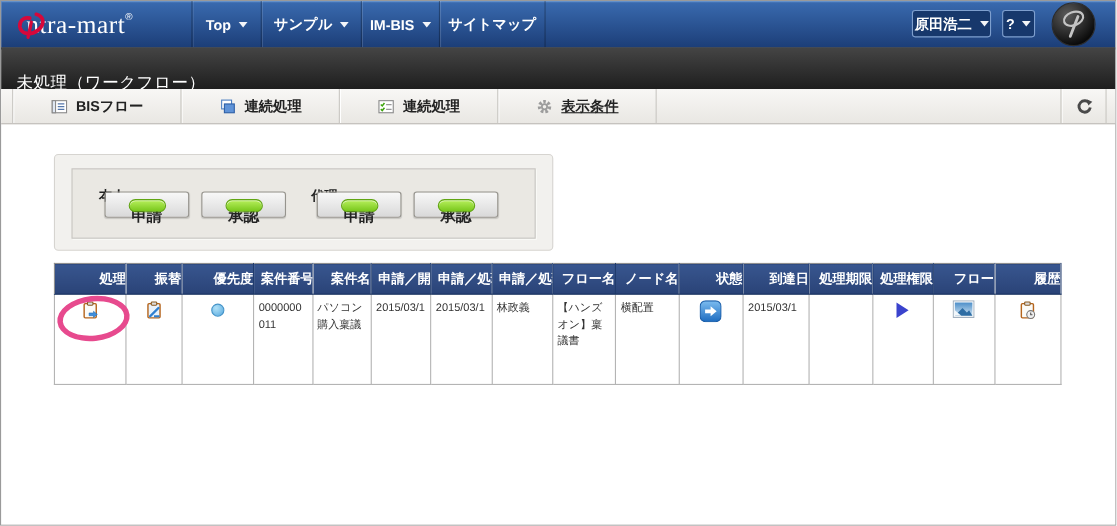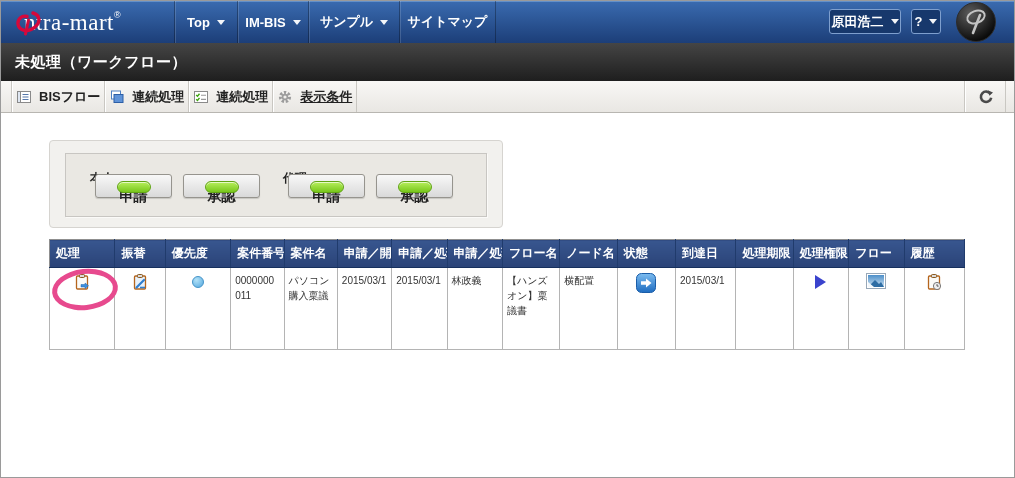--- a/index.html
+++ b/index.html
@@ -24,27 +24,27 @@
   .user-btn,.help-btn{position:absolute;top:8px;height:25px;box-sizing:border-box;
     background:#17386c;border:1px solid #7e9fce;border-radius:3px;color:#fff;font-size:13px;
     font-weight:bold;display:flex;align-items:center;justify-content:center;cursor:pointer;}
   .user-btn{left:828px;width:72px;}
   .help-btn{left:910px;width:30px;}
   .emblem{position:absolute;left:955px;top:1px;width:40px;height:40px;border-radius:50%;
     background:radial-gradient(circle at 35% 28%,#5c5c5c,#0b0b0b 75%);border:1px solid #2c2c2c;box-sizing:border-box;}
   
   .titlebar{position:absolute;left:0;top:42px;width:100%;height:38px;
     background:linear-gradient(#454545,#1e1e1e);}
-  .titlebar .title{position:absolute;left:14px;top:0;line-height:38px;color:#fff;
-    font-size:15px;font-weight:bold;letter-spacing:.5px;}
+  .titlebar .title{position:absolute;left:14px;top:14px;line-height:38px;color:#fff;
+    font-size:15px;font-weight:normal;letter-spacing:.5px;}
   
   .toolbar{position:absolute;left:0;top:80px;width:100%;height:32px;box-sizing:border-box;
     background:linear-gradient(#f8f7f5,#e9e7e3);border-bottom:1px solid #b8b6b1;
     display:flex;padding-left:10px;}
-  .tool-item{height:31px;display:flex;align-items:center;padding:0 4px;
+  .tool-item{height:31px;display:flex;align-items:center;padding:0 34px;
     border-left:1px solid #c9c7c2;box-shadow:inset 1px 0 0 #fff;font-size:13px;color:#222;
     font-weight:bold;cursor:pointer;white-space:nowrap;}
   .tool-item:nth-child(4){border-right:1px solid #c9c7c2;text-decoration:underline;}
   .tool-item svg{margin-right:7px;}
   .refresh-wrap{position:absolute;right:8px;top:0;width:40px;height:31px;
     border-left:1px solid #c9c7c2;border-right:1px solid #c9c7c2;box-shadow:inset 1px 0 0 #fff;
     display:flex;align-items:center;justify-content:center;cursor:pointer;}
   
   .filter-outer{position:absolute;left:48px;top:139px;width:454px;height:88px;box-sizing:border-box;
     background:#f2f1ee;border:1px solid #d6d4d0;border-radius:4px;}
@@ -55,21 +55,21 @@
     background:linear-gradient(#f8f8f8,#d9d9d9);border:1px solid #96948e;border-radius:3px;
     font-size:14px;font-weight:bold;color:#222;text-align:center;padding-top:13px;cursor:pointer;
     box-shadow:0 1px 1px rgba(0,0,0,.15);}
   .lamp{position:absolute;bottom:4px;left:50%;transform:translateX(-50%);width:34px;height:12px;
     border-radius:6px;background:linear-gradient(#b7ef5c,#78c71c);border:1px solid #61a513;
     box-sizing:border-box;box-shadow:inset 0 1px 0 rgba(255,255,255,.65);}
   
   table.list{position:absolute;left:48px;top:238px;width:916px;border-collapse:collapse;
     table-layout:fixed;border:1px solid #8f8f8f;}
   table.list th{background:linear-gradient(#38568f,#2a4377);color:#fff;font-size:12px;font-weight:bold;
-    text-align:left;height:27px;padding:0 0 0 6px;border-right:1px solid #203b6c;
+    text-align:right;height:27px;padding:0 0 0 6px;border-right:1px solid #203b6c;
     border-bottom:1px solid #16305e;white-space:nowrap;overflow:hidden;cursor:pointer;}
   table.list td{background:#fff;border:1px solid #b4b4b4;vertical-align:top;font-size:10px;
     color:#333;height:71px;padding:5px 4px;word-break:break-all;line-height:1.5;overflow:hidden;}
   td.icon-cell{text-align:center;padding-top:13px;}
   td.nowrap{white-space:nowrap;}
   .dot{display:inline-block;width:10px;height:10px;border-radius:50%;margin-top:3px;
     background:radial-gradient(circle at 35% 30%,#b2e2f8,#55a8de);border:1px solid #4795c9;}
   .tri-right{display:inline-block;width:0;height:0;border-top:7px solid transparent;
     border-bottom:7px solid transparent;border-left:11px solid #3a43cd;margin-top:2px;}
   
@@ -88,26 +88,26 @@
         <path d="M13.5 11 L10.5 25" stroke="#d6083b" stroke-width="3" stroke-linecap="round"></path>
       </svg>
       <div class="logo-text">intra-mart</div>
       <span class="logo-reg">®</span>
     </div>
     <div class="menu">
       <div class="menu-item" style="width:62px">
         <span>Top</span>
           <span class="caret"></span>
       </div>
+      <div class="menu-item" style="width:90px">
+        <span>サンプル</span>
+          <span class="caret"></span>
+      </div>
       <div class="menu-item" style="width:70px">
         <span>IM-BIS</span>
-          <span class="caret"></span>
-      </div>
-      <div class="menu-item" style="width:90px">
-        <span>サンプル</span>
           <span class="caret"></span>
       </div>
       <div class="menu-item" style="width:95px">
         <span>サイトマップ</span>
       </div>
     </div>
     <div class="user-btn">
       <span>原田浩二</span>
         <span class="caret"></span>
     </div>

